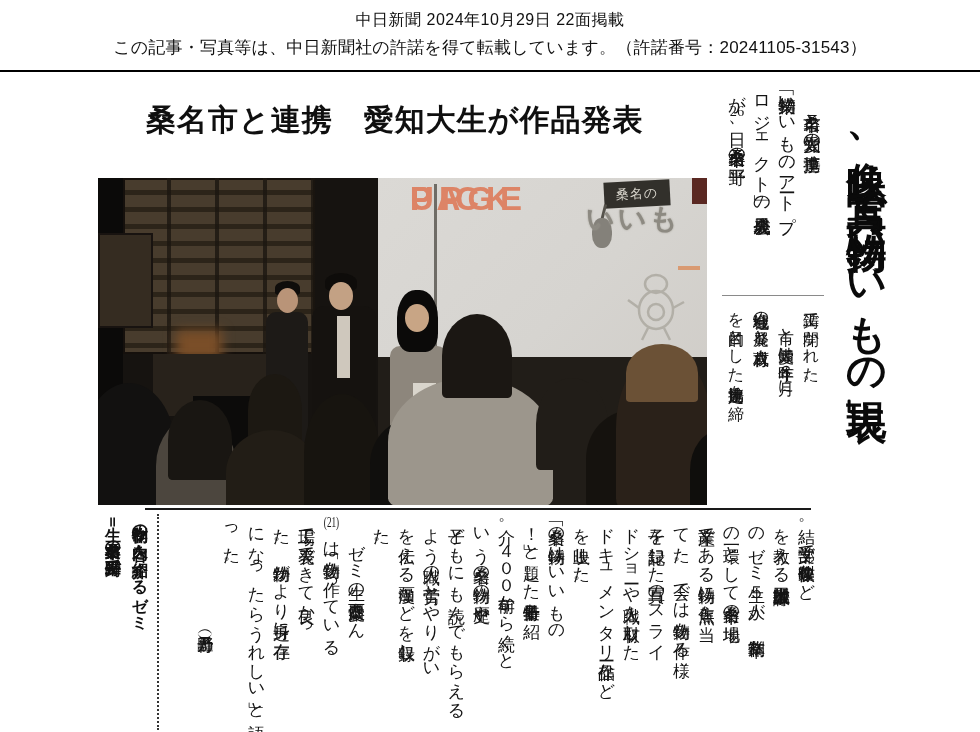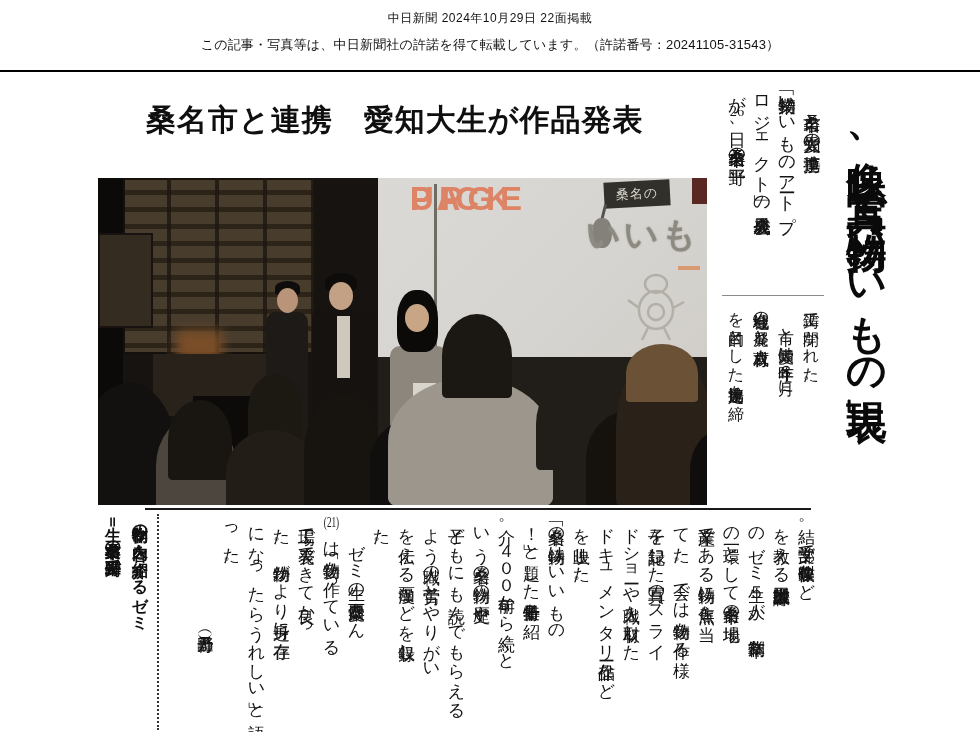--- a/index.html
+++ b/index.html
@@ -2,22 +2,22 @@
 <html lang="ja"><head>
 <meta charset="utf-8">
 <style>
   html,body{margin:0;padding:0;}
   body{width:980px;height:732px;background:#ffffff;overflow:hidden;
        font-family:"Liberation Sans","DejaVu Sans",sans-serif;color:#1a1a1a;}
   #page{position:relative;width:980px;height:732px;background:#fff;}
 
   
   .hdr-line{position:absolute;left:0;width:980px;text-align:center;color:#111;}
-  #hdr1{top:10px;font-size:12px;letter-spacing:.5px;}
-  #hdr2{top:36px;font-size:13px;letter-spacing:.2px;}
+  #hdr1{top:10px;font-size:16px;letter-spacing:.5px;}
+  #hdr2{top:36px;font-size:17px;letter-spacing:.2px;}
   #header-rule{position:absolute;left:0;top:70px;width:980px;border-top:2px solid #000;}
 
   
   #h-headline{position:absolute;left:146px;top:100px;font-family:"Liberation Serif","DejaVu Serif",serif;
     font-size:30px;font-weight:bold;letter-spacing:1px;color:#0f0f0f;white-space:nowrap;}
   #v-headline{position:absolute;left:843px;top:132px;height:560px;writing-mode:vertical-rl;
     text-orientation:mixed;font-family:"Liberation Serif","DejaVu Serif",serif;font-size:40px;
     font-weight:900;letter-spacing:-2px;color:#0a0a0a;line-height:46px;}
 
   
@@ -51,21 +51,21 @@
     background:linear-gradient(135deg,#dbd9d5 0%,#d6d4d0 55%,#cfccc7 100%);}
   .ph-wall{left:280px;top:179px;width:329px;height:148px;background:#211d18;}
   .screen-lines{left:32px;top:2px;display:flex;flex-direction:column;gap:10px;
     font-family:"Liberation Sans","DejaVu Sans",sans-serif;font-weight:bold;}
   .screen-lines>div{position:static;font-size:33px;letter-spacing:7px;color:#dd8466;}
   .ph-flag{left:226px;top:3px;width:66px;height:26px;background:#32302b;color:#d8d5cc;
     font-size:13px;line-height:26px;text-align:center;transform:rotate(-3deg);letter-spacing:1px;}
   .ph-flagpole{left:222px;top:26px;width:3px;height:34px;background:#55524b;transform:rotate(14deg);}
   .ph-redpatch{left:314px;top:0;width:15px;height:26px;background:#5a2822;}
   .ph-redtick{left:300px;top:88px;width:22px;height:4px;background:#d99a72;}
-  .ph-draw{left:208px;top:34px;font-size:34px;font-weight:bold;color:#8d8a82;letter-spacing:3px;
+  .ph-draw{left:208px;top:22px;font-size:28px;font-weight:bold;color:#8d8a82;letter-spacing:3px;
     text-shadow:0 0 2px #9b988f;font-family:"Liberation Sans","DejaVu Sans",sans-serif;}
   .ph-doodle{left:248px;top:92px;}
   .ph-ink{left:214px;top:40px;width:20px;height:30px;background:#84817a;border-radius:45%;}
 
   .ph-darkleft{left:0;top:0;width:25px;height:327px;background:#0b0a09;}
   .ph-crates{left:25px;top:0;width:192px;height:176px;
     background:repeating-linear-gradient(180deg,#483c2d 0 12px,#2c2419 12px 17px),#3a3126;
     box-shadow:inset 0 0 0 2px #15100c;}
   .ph-crates:after{content:"";position:absolute;inset:0;
     background:repeating-linear-gradient(90deg,transparent 0 44px,#1b1610cc 44px 48px);}

